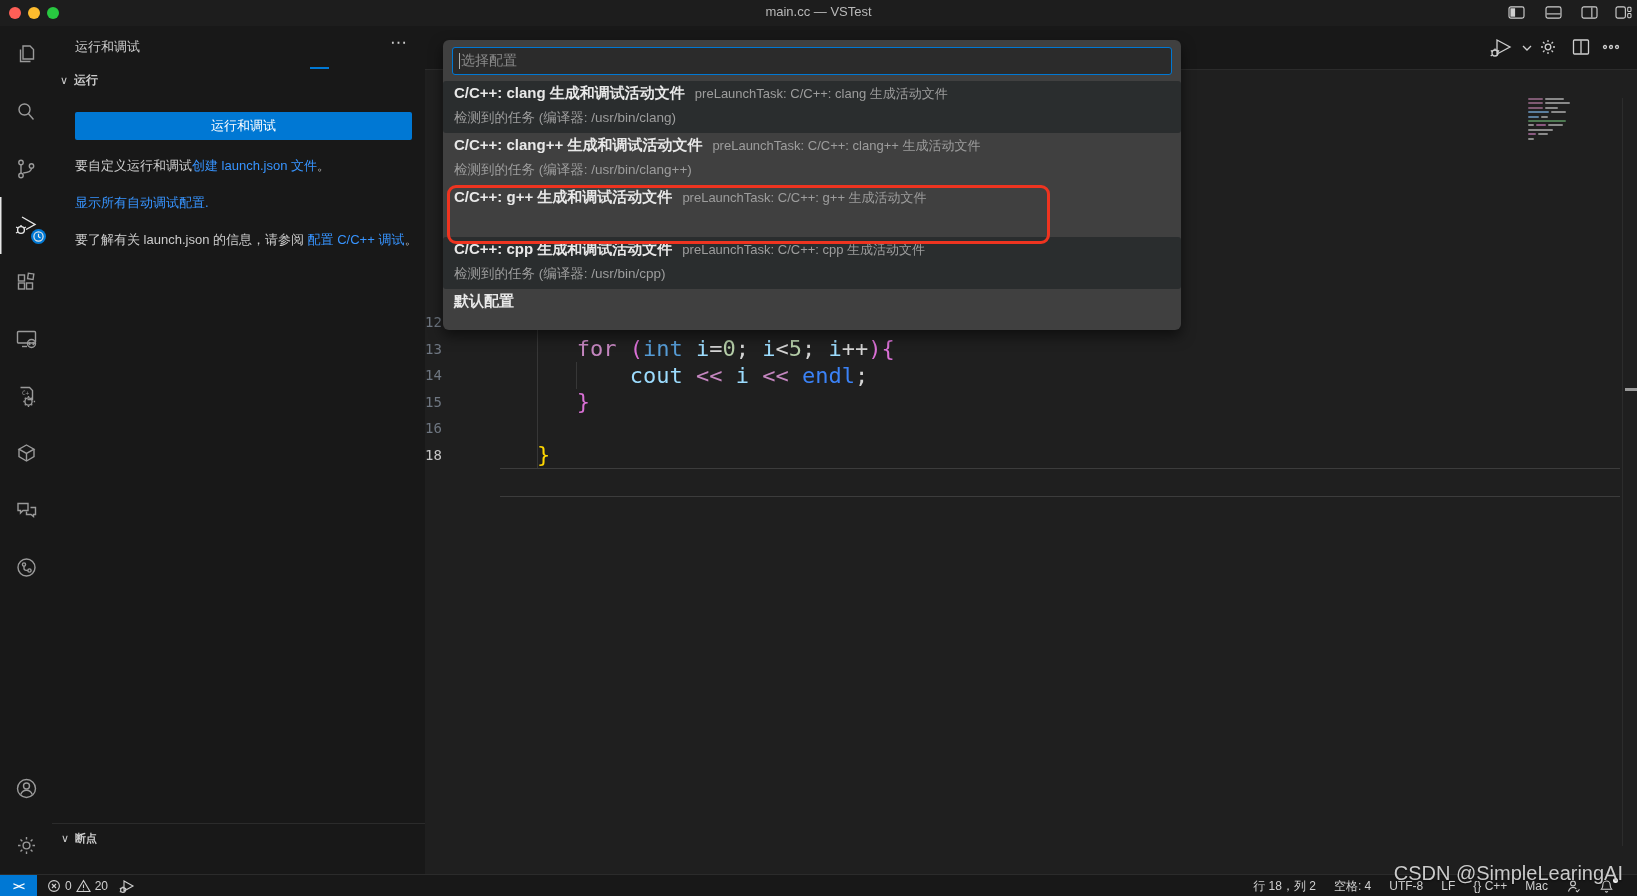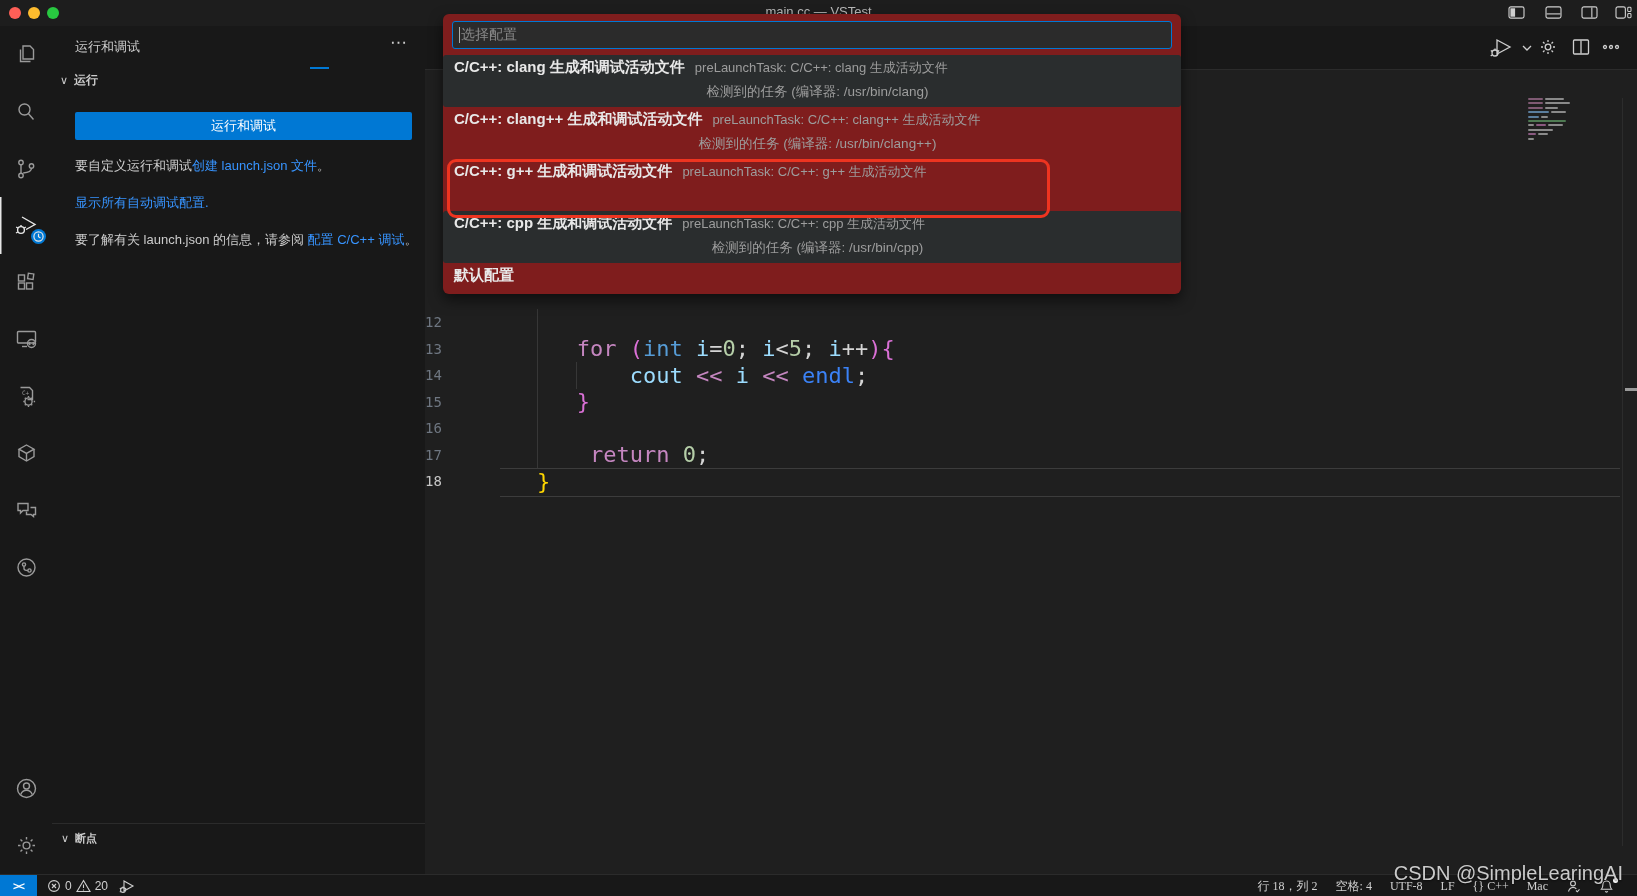--- a/index.html
+++ b/index.html
@@ -48,43 +48,43 @@
   .tk-nm{color:#B5CEA8}.tk-fn{color:#3b82f6}.tk-b1{color:#FFD700}.tk-b2{color:#DA70D6}
   #guide1{position:absolute;left:112px;top:283px;width:1px;height:159px;background:#373737;}
   #guide2{position:absolute;left:151px;top:336px;width:1px;height:27px;background:#373737;}
   #cur-line{position:absolute;left:75px;top:442px;width:1120px;height:26.5px;border-top:1px solid #3c3c3c;border-bottom:1px solid #3c3c3c;}
   #minimap{position:absolute;left:1103px;top:72px;width:46px;}
   .mm-row{height:2px;margin-bottom:2.4px;display:flex;gap:2px;}
   .mm-seg{height:2px;border-radius:1px;}
   #ov-ruler{position:absolute;left:1197px;top:72px;width:1px;height:748px;background:#2c2c2c;}
   #ov-marker{position:absolute;left:1200px;top:362px;width:12px;height:3px;background:#9a9a9a;}
   
-  #quickpick{left:443px;top:14px;width:738px;background:#7f1d1d;border-radius:6px;z-index:30;
-    box-shadow:0 6px 14px rgba(0,0,0,.55);padding-bottom:4px;}
+  #quickpick{left:443px;top:40px;width:738px;background:#404040;border-radius:6px;z-index:30;
+    box-shadow:0 6px 14px rgba(0,0,0,.55);padding-bottom:14px;}
   #qp-inputwrap{margin:7px 9px 6px 9px;height:26px;background:#2b2b2b;border:1px solid #0078d4;border-radius:3px;
     display:flex;align-items:center;padding-left:6px;}
   #qp-caret{width:1px;height:16px;background:#aeafad;margin-right:1px;}
   #qp-placeholder{font-size:14px;color:#8a8a8a;}
   .qp-item{padding:3px 0 0 11px;height:49px;cursor:pointer;position:relative;}
   .qp-item.single{height:24px;}
   .qp-item.focused,.qp-item.hover{background:#2a2d2e;border-radius:3px;}
   .qp-row1{display:flex;align-items:baseline;height:25px;}
   .qp-label{font-size:15px;font-weight:700;color:#e8e8e8;white-space:nowrap;}
   .qp-desc{font-size:13px;color:#9d9d9d;margin-left:10px;white-space:nowrap;}
-  .qp-detail{font-size:13.5px;color:#9d9d9d;height:24px;text-align:center;}
+  .qp-detail{font-size:13.5px;color:#9d9d9d;height:24px;}
   #red-box{position:absolute;left:4px;top:145px;width:597px;height:53px;border:3px solid #ee3420;border-radius:9px;pointer-events:none;z-index:5;}
   
   #statusbar{left:0;top:874px;width:1637px;height:22px;background:#181818;border-top:1px solid #2b2b2b;
     display:flex;align-items:center;font-size:12px;color:#d0d0d0;z-index:20;}
   #remote{width:37px;height:22px;background:#0078d4;color:#fff;display:flex;align-items:center;justify-content:center;
     font-size:11px;font-weight:700;letter-spacing:-1px;cursor:pointer;}
   .sb-seg{display:flex;align-items:center;gap:4px;margin-left:10px;cursor:pointer;}
   .sb-seg svg{stroke:#d0d0d0;fill:none;stroke-width:1.1;}
   #sb-right{margin-left:auto;display:flex;align-items:center;gap:0;padding-right:14px;}
-  #sb-right .sb-seg{margin-left:0;padding:0 9px;font-family:Liberation Serif, serif;}
+  #sb-right .sb-seg{margin-left:0;padding:0 9px;}
   
   #watermark{right:14px;bottom:11px;font-size:20px;color:#d4d4d4;z-index:40;text-shadow:0 1px 2px rgba(0,0,0,.6);opacity:.95;}
 </style>
 </head>
 <body>
 
 <div class="abs" id="titlebar">
   <div class="tl" style="left:9px;background:#ff5f57"></div>
   <div class="tl" style="left:28px;background:#febc2e"></div>
   <div class="tl" style="left:47px;background:#28c840"></div>
@@ -266,21 +266,20 @@
 
   <div id="guide1"></div>
   <div id="guide2"></div>
   <div id="cur-line"></div>
   <div id="code-lines">
       <div class="code-line"><span class="ln">12</span><span class="code"></span></div>
       <div class="code-line"><span class="ln">13</span><span class="code"><span class="tk-pln">   </span><span class="tk-kw">for</span><span class="tk-pln"> </span><span class="tk-b2">(</span><span class="tk-ty">int</span><span class="tk-pln"> </span><span class="tk-vr">i</span><span class="tk-pln">=</span><span class="tk-nm">0</span><span class="tk-pln">; </span><span class="tk-vr">i</span><span class="tk-pln">&lt;</span><span class="tk-nm">5</span><span class="tk-pln">; </span><span class="tk-vr">i</span><span class="tk-pln">++</span><span class="tk-b2">)</span><span class="tk-b2">{</span></span></div>
       <div class="code-line"><span class="ln">14</span><span class="code"><span class="tk-pln">       </span><span class="tk-vr">cout</span><span class="tk-pln"> </span><span class="tk-kw">&lt;&lt;</span><span class="tk-pln"> </span><span class="tk-vr">i</span><span class="tk-pln"> </span><span class="tk-kw">&lt;&lt;</span><span class="tk-pln"> </span><span class="tk-fn">endl</span><span class="tk-pln">;</span></span></div>
       <div class="code-line"><span class="ln">15</span><span class="code"><span class="tk-pln">   </span><span class="tk-b2">}</span></span></div>
       <div class="code-line"><span class="ln">16</span><span class="code"></span></div>
-      <div class="code-line"><span class="ln">17</span><span class="code"><span class="tk-pln">    </span><span class="tk-kw">return</span><span class="tk-pln"> </span><span class="tk-nm">0</span><span class="tk-pln">;</span></span></div>
       <div class="code-line"><span class="ln active">18</span><span class="code"><span class="tk-b1">}</span></span></div>
     </div>
 
   <div id="minimap">
       <div class="mm-row">
         <span class="mm-seg" style="width: 15px; background: rgb(127, 90, 115);"></span>
         <span class="mm-seg" style="width: 19px; background: rgb(138, 138, 138);"></span>
       </div>
       <div class="mm-row">
         <span class="mm-seg" style="width: 15px; background: rgb(127, 90, 115);"></span>

